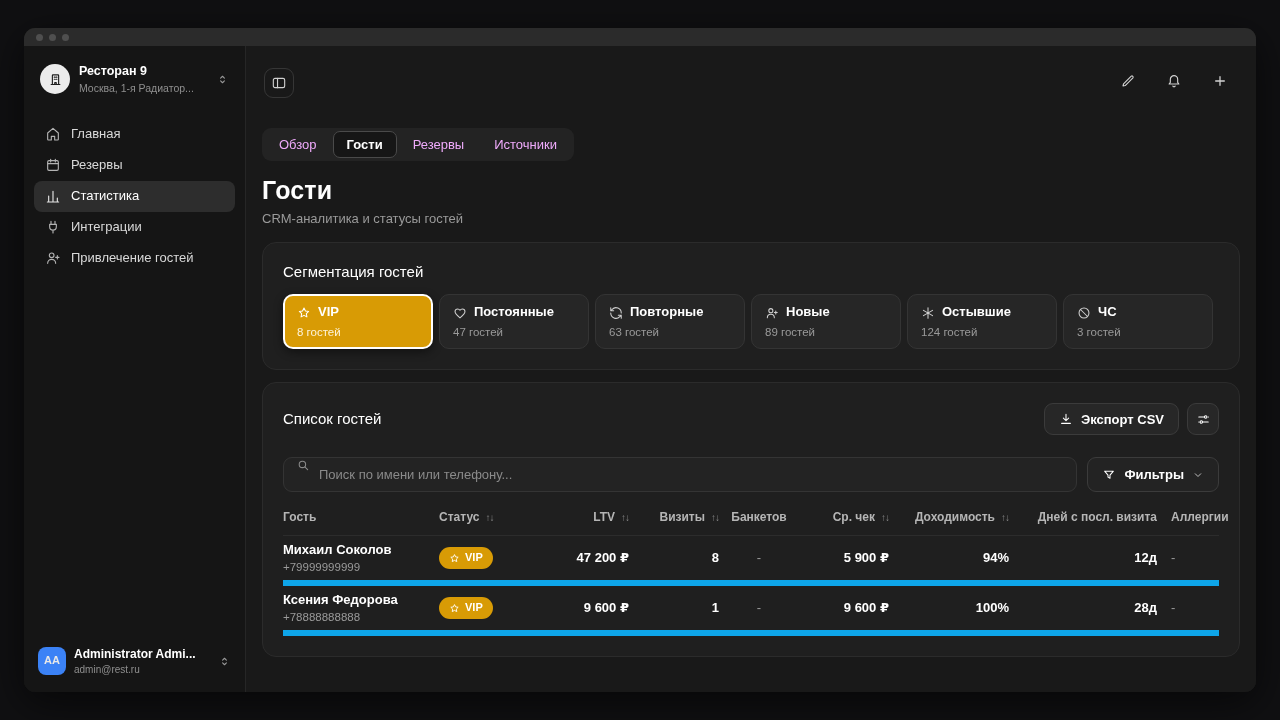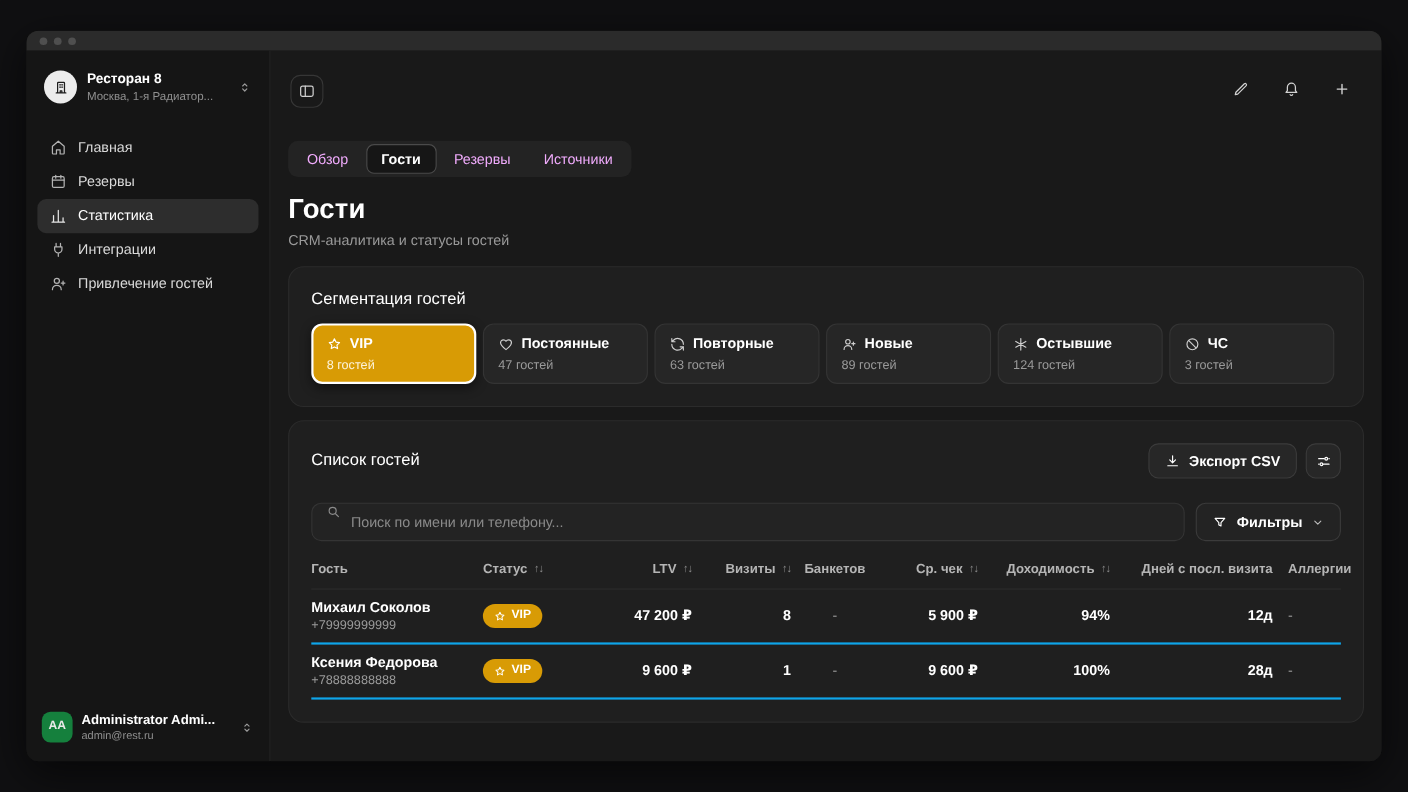--- a/index.html
+++ b/index.html
@@ -31,21 +31,21 @@
   .rest-name { font-size:12.5px; font-weight:700; white-space:nowrap; overflow:hidden; text-overflow:ellipsis; }
   .rest-addr { font-size:10.5px; color:#8f8f8f; margin-top:2px; white-space:nowrap; overflow:hidden; text-overflow:ellipsis; }
   .chev { color:#9a9a9a; flex:0 0 auto; }
   .nav { margin-top:20px; display:flex; flex-direction:column; gap:0; }
   .nav-item { display:flex; align-items:center; gap:10px; padding:7px 11px; border-radius:8px; color:#d9d9d9; font-size:13px; cursor:pointer; height:31px; }
   .nav-item svg { color:#b3b3b3; flex:0 0 auto; }
   .nav-item.active { background:#2d2d2d; color:#fff; }
   .nav-item.active svg { color:#e6e6e6; }
   .spacer { flex:1; }
   .user { display:flex; align-items:center; gap:8px; padding:4px 4px; border-radius:8px; cursor:pointer; }
-  .avatar { width:28px; height:28px; border-radius:8px; background:#15803d; display:grid; place-items:center; font-size:11px; font-weight:700; color:#e8e8e8; flex:0 0 auto; }
+  .avatar { width:28px; height:28px; border-radius:8px; background:#3b82f6; display:grid; place-items:center; font-size:11px; font-weight:700; color:#e8e8e8; flex:0 0 auto; }
   .user-info { flex:1; min-width:0; }
   .user-name { font-size:12px; font-weight:700; white-space:nowrap; overflow:hidden; text-overflow:ellipsis; }
   .user-mail { font-size:10px; color:#8f8f8f; margin-top:2px; }
 
   
   .main { flex:1; min-width:0; display:flex; flex-direction:column; background:#191919; }
   .topbar { display:flex; align-items:flex-start; justify-content:space-between; padding:22px 28px 0 18px; height:52px; flex:0 0 auto; }
   .toggle-btn { width:30px; height:30px; border:1px solid #363636; background:transparent; border-radius:9px; display:grid; place-items:center; color:#cfcfcf; cursor:pointer; }
   .top-actions { display:flex; align-items:center; gap:30px; padding-top:5px; }
   .ghost-btn { background:none; border:none; color:#d2d2d2; cursor:pointer; display:grid; place-items:center; }
@@ -90,21 +90,21 @@
   .filters-btn .chdn { color:#bdbdbd; }
 
   .table { margin-top:18px; }
   .trow { display:grid; grid-template-columns:minmax(150px,1fr) 105px 85px 90px 80px 90px 120px 148px 62px; align-items:center; }
   .thead { padding-bottom:10px; border-bottom:1px solid #2c2c2c; }
   .th { font-size:12px; font-weight:700; color:#b5b5b5; display:flex; align-items:center; gap:6px; }
   .sort { font-size:10px; color:#8a8a8a; letter-spacing:-1px; }
   .right { justify-content:flex-end; text-align:right; }
   .center { justify-content:center; text-align:center; }
   .alrg { padding-left:14px; }
-  .tbody-row { height:50px; border-bottom:2px solid #0ea5e9; cursor:pointer; }
+  .tbody-row { height:50px; border-bottom:6px solid #0ea5e9; cursor:pointer; }
   .td { font-size:13px; font-weight:700; color:#fff; display:flex; align-items:center; gap:6px; }
   .td.dim { color:#9a9a9a; font-weight:400; }
   .guest-name { font-size:13px; font-weight:700; }
   .guest-phone { font-size:11.5px; color:#9a9a9a; margin-top:2px; font-weight:400; }
   .badge { display:inline-flex; align-items:center; gap:5px; background:#d89b05; color:#fff; font-size:11px; font-weight:700; border-radius:999px; padding:4px 10px; }
   svg { display:block; }
 </style>
 </head>
 <body>
 
@@ -120,21 +120,21 @@
     <aside class="sidebar">
       <div class="rest-select">
         <div class="rest-logo">
           <span>
             <svg width="15" height="15" viewBox="0 0 24 24" fill="none" stroke="currentColor" stroke-width="1.8" stroke-linecap="round" stroke-linejoin="round">
                 <path d="M7 20V5.5a1 1 0 011-1h8a1 1 0 011 1V20M5 20h14M10 8.2h1.3M13 8.2h1.3M10 11.5h1.3M13 11.5h1.3M10.8 20v-3h2.4v3"></path>
               </svg>
           </span>
         </div>
         <div class="rest-info">
-          <div class="rest-name">Ресторан 8</div>
+          <div class="rest-name">Ресторан 9</div>
           <div class="rest-addr">Москва, 1-я Радиатор...</div>
         </div>
         <span class="chev">
           <svg width="13" height="13" viewBox="0 0 24 24" fill="none" stroke="currentColor" stroke-width="2" stroke-linecap="round" stroke-linejoin="round">
               <path d="M8.5 9.5L12 6l3.5 3.5M8.5 14.5L12 18l3.5-3.5"></path>
             </svg>
         </span>
       </div>
 
       <nav class="nav">

